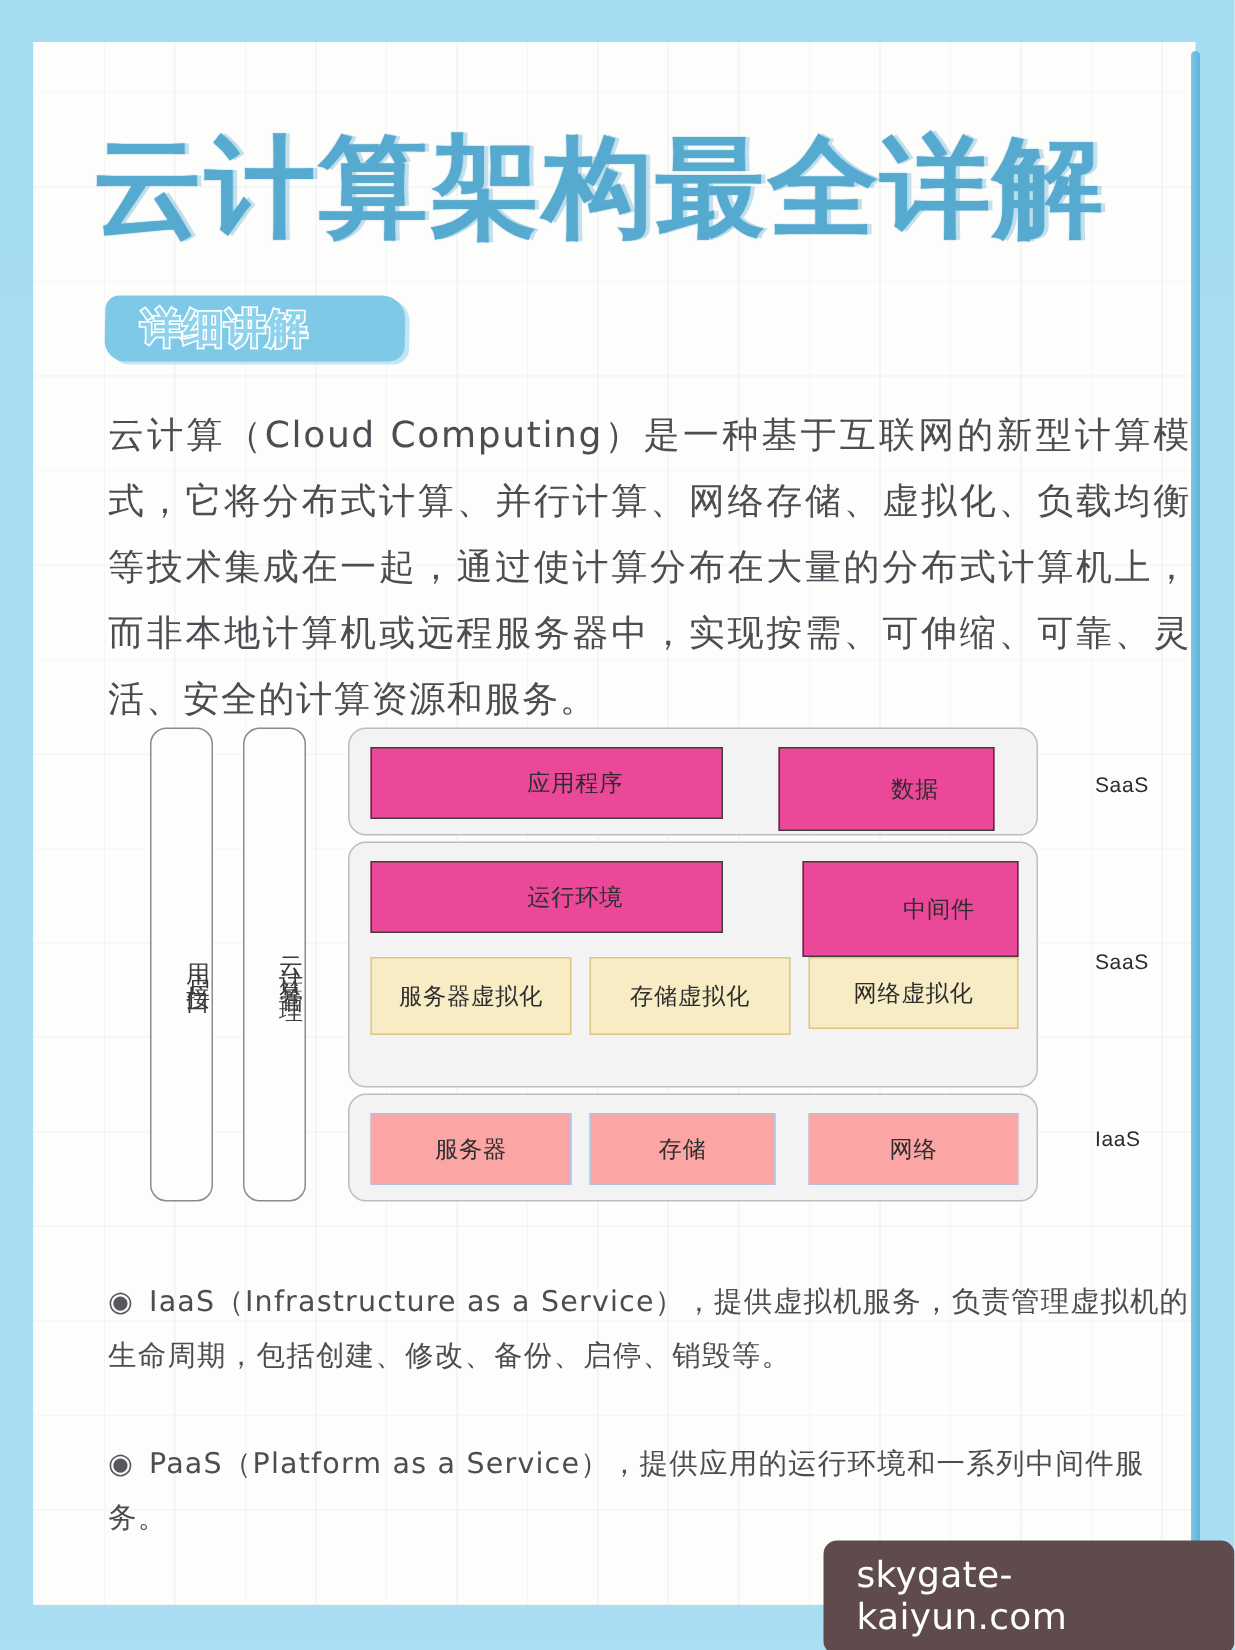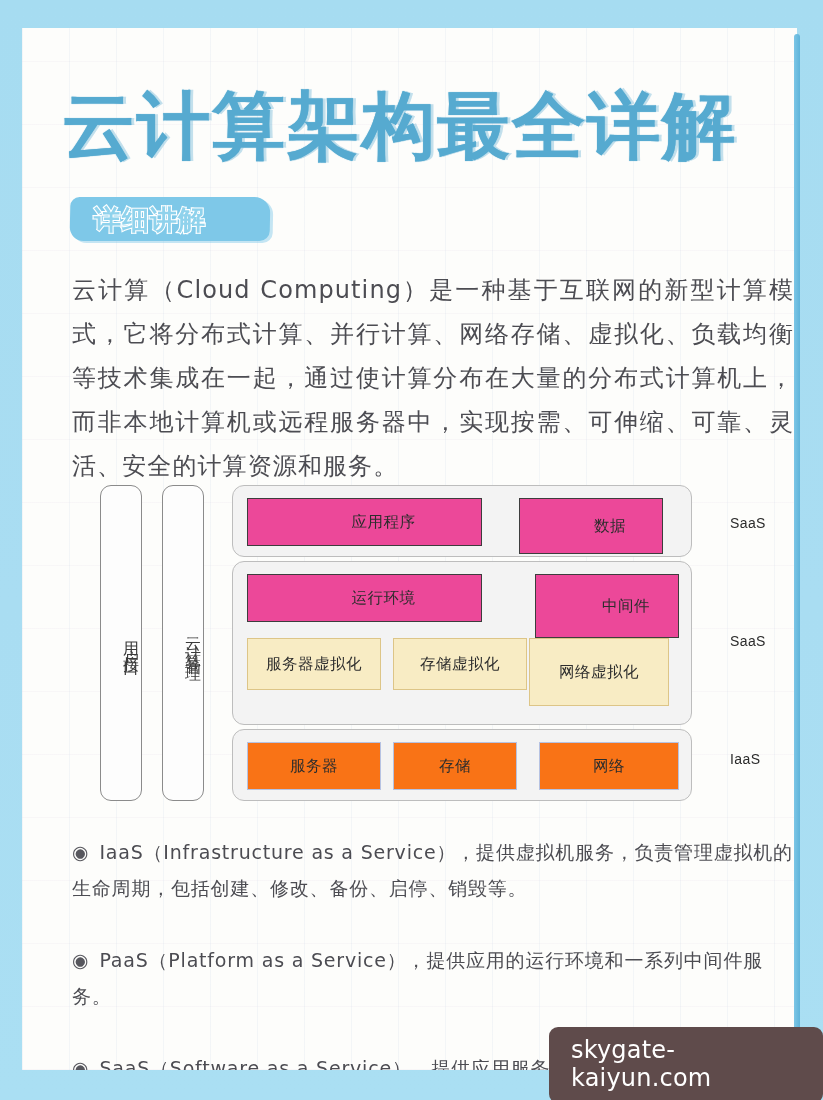--- a/index.html
+++ b/index.html
@@ -171,31 +171,31 @@
     position: absolute;
     display: flex;
     align-items: center;
     justify-content: center;
     font-size: 15.5px;
     color: #2d2d2d;
     letter-spacing: 0.5px;
   }
   .cell-white  { background: #ec4899; border: 1.7px solid #3d3d3d; padding-left: 38px; }
   .cell-yellow { background: #f8ecc4; border: 1.4px solid #ddc587; }
-  .cell-blue   { background: #f97316; border: 1.4px solid #b6c2e2; }
+  .cell-blue   { background: #fca5a5; border: 1.4px solid #b6c2e2; }
 
   
   #c-app  { left: 14px;  top: 12px; width: 235px; height: 48px; }
   #c-data { left: 286px; top: 12px; width: 144px; height: 56px; }
   
   #c-rt   { left: 14px;  top: 12px; width: 235px; height: 48px; }
   #c-mid  { left: 302px; top: 12px; width: 144px; height: 64px; }
   #c-vs   { left: 14px;  top: 76px; width: 134px; height: 52px; }
   #c-vst  { left: 160px; top: 76px; width: 134px; height: 52px; }
-  #c-vn   { left: 296px; top: 76px; width: 140px; height: 68px; }
+  #c-vn   { left: 306px; top: 76px; width: 140px; height: 48px; }
   
   #c-srv  { left: 14px;  top: 12px; width: 134px; height: 48px; }
   #c-sto  { left: 160px; top: 12px; width: 124px; height: 48px; }
   #c-net  { left: 306px; top: 12px; width: 140px; height: 48px; }
 
   .tier-label {
     position: absolute;
     left: 630px;
     font-size: 14px;
     color: #2b2b2b;
@@ -213,20 +213,21 @@
     width: 722px;
   }
   .bullet-item {
     position: relative;
     margin-bottom: 36px;
     font-size: 19px;
     line-height: 36px;
     color: #4c4c52;
     letter-spacing: 0.8px;
     font-family: "DejaVu Sans", sans-serif;
+    margin-top: 16px;
   }
   .bullet-dot {
     display: inline-block;
     font-size: 19px;
     color: #57575d;
     margin-right: 10px;
     vertical-align: baseline;
   }
 
   

